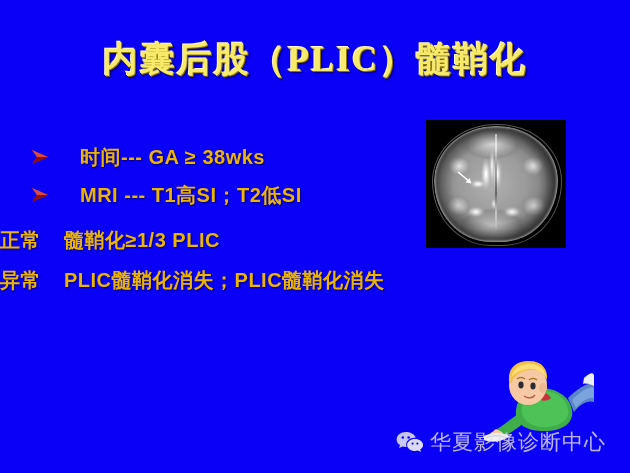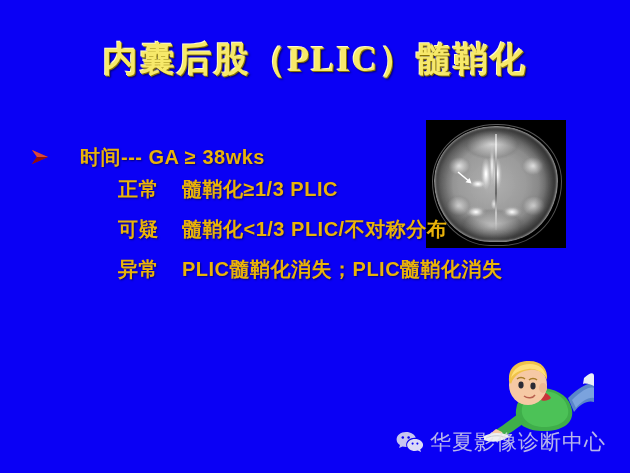--- a/index.html
+++ b/index.html
@@ -66,22 +66,21 @@
     font-size: 20px;
     font-weight: bold;
     letter-spacing: 0.5px;
     white-space: nowrap;
     text-shadow: 1px 1px 2px rgba(0,0,0,0.5);
   }
 
   .sub-row {
     height: 40px;
     display: flex;
-    align-items: flex-start;
-    padding-left: 118px;
+    align-items: flex-end;
   }
   .sub-text {
     font-size: 20px;
     font-weight: bold;
     letter-spacing: 0.5px;
     white-space: nowrap;
     text-shadow: 1px 1px 2px rgba(0,0,0,0.5);
   }
   .sub-label {
     display: inline-block;
@@ -222,32 +221,37 @@
       <span class="bullet-marker">
         <svg viewBox="0 0 20 16" width="20" height="16" aria-hidden="true">
           <path d="M2 1 L18 8 L2 15 L7 8 Z" fill="#c01818"></path>
           <path d="M2 1 L18 8 L7 8 Z" fill="#d94a3a"></path>
           <path d="M2 15 L18 8 L7 8 Z" fill="#8d1010"></path>
         </svg>
       </span>
       <span class="bullet-text">时间--- GA ≥ 38wks</span>
     </div>
 
+    <div class="bullet-row">
+      <span class="bullet-marker">
+        <svg viewBox="0 0 20 16" width="20" height="16" aria-hidden="true">
+          <path d="M2 1 L18 8 L2 15 L7 8 Z" fill="#c01818"></path>
+          <path d="M2 1 L18 8 L7 8 Z" fill="#d94a3a"></path>
+          <path d="M2 15 L18 8 L7 8 Z" fill="#8d1010"></path>
+        </svg>
+      </span>
+      <span class="bullet-text">MRI --- T1高SI；T2低SI</span>
+    </div>
 
     <div class="sub-row">
       <span class="sub-text">
         <span class="sub-label">正常</span><span>髓鞘化≥1/3 PLIC</span>
       </span>
     </div>
 
-    <div class="sub-row">
-      <span class="sub-text">
-        <span class="sub-label">可疑</span><span>髓鞘化&lt;1/3 PLIC/不对称分布</span>
-      </span>
-    </div>
 
     <div class="sub-row">
       <span class="sub-text">
         <span class="sub-label">异常</span><span>PLIC髓鞘化消失；PLIC髓鞘化消失</span>
       </span>
     </div>
 
   </div>
 
   <div class="cartoon">

